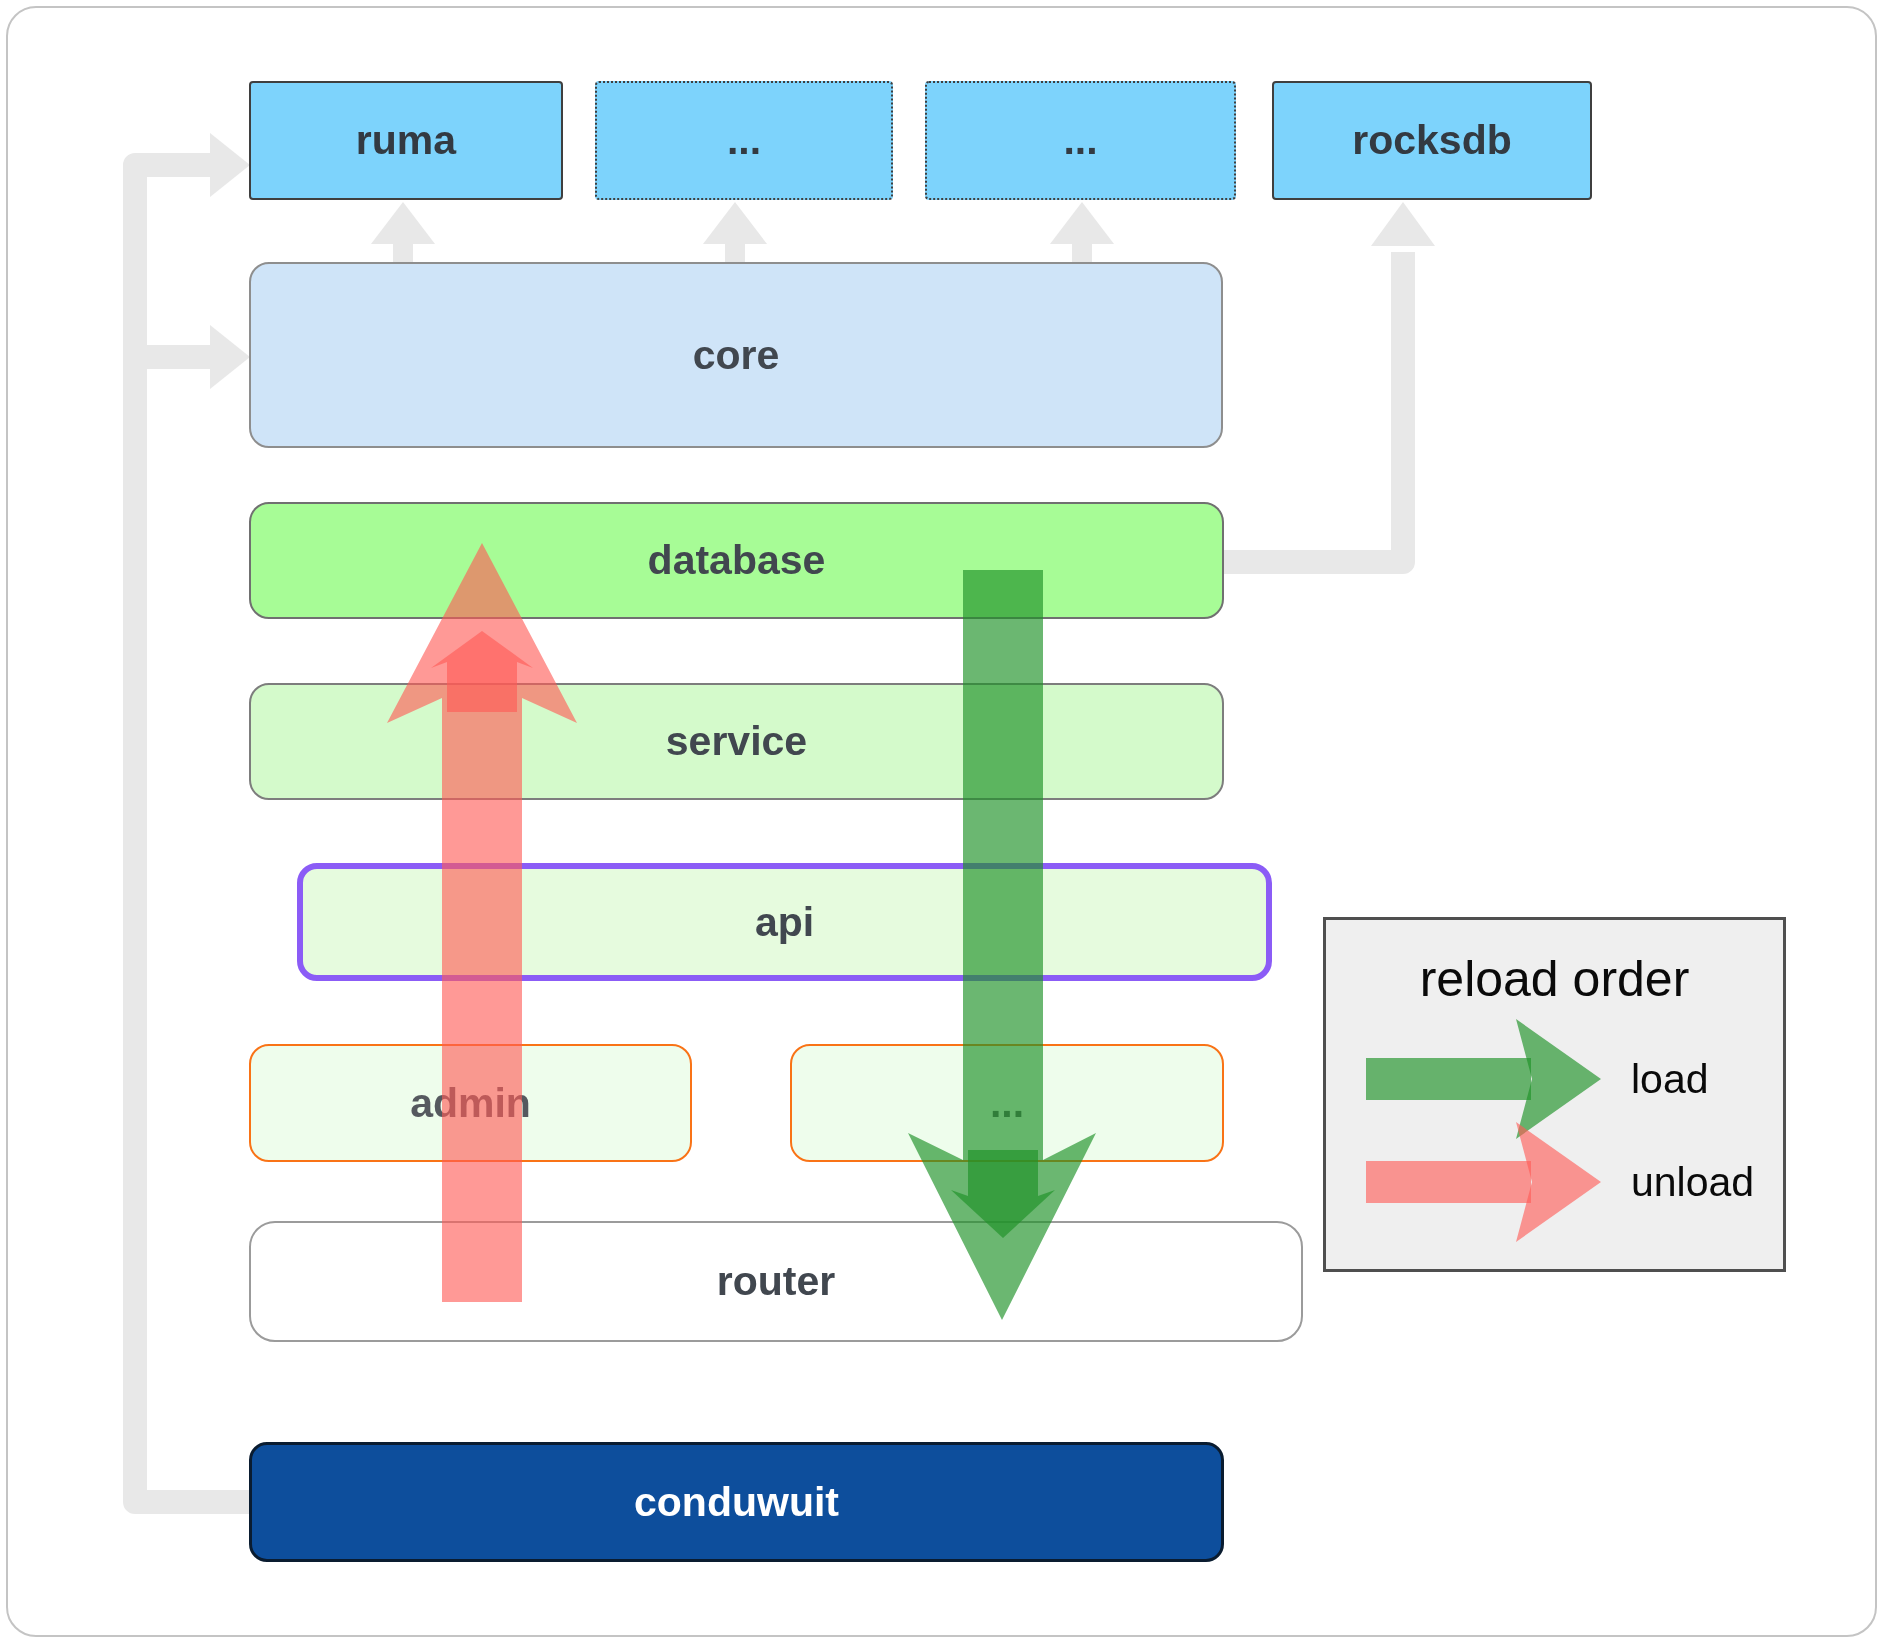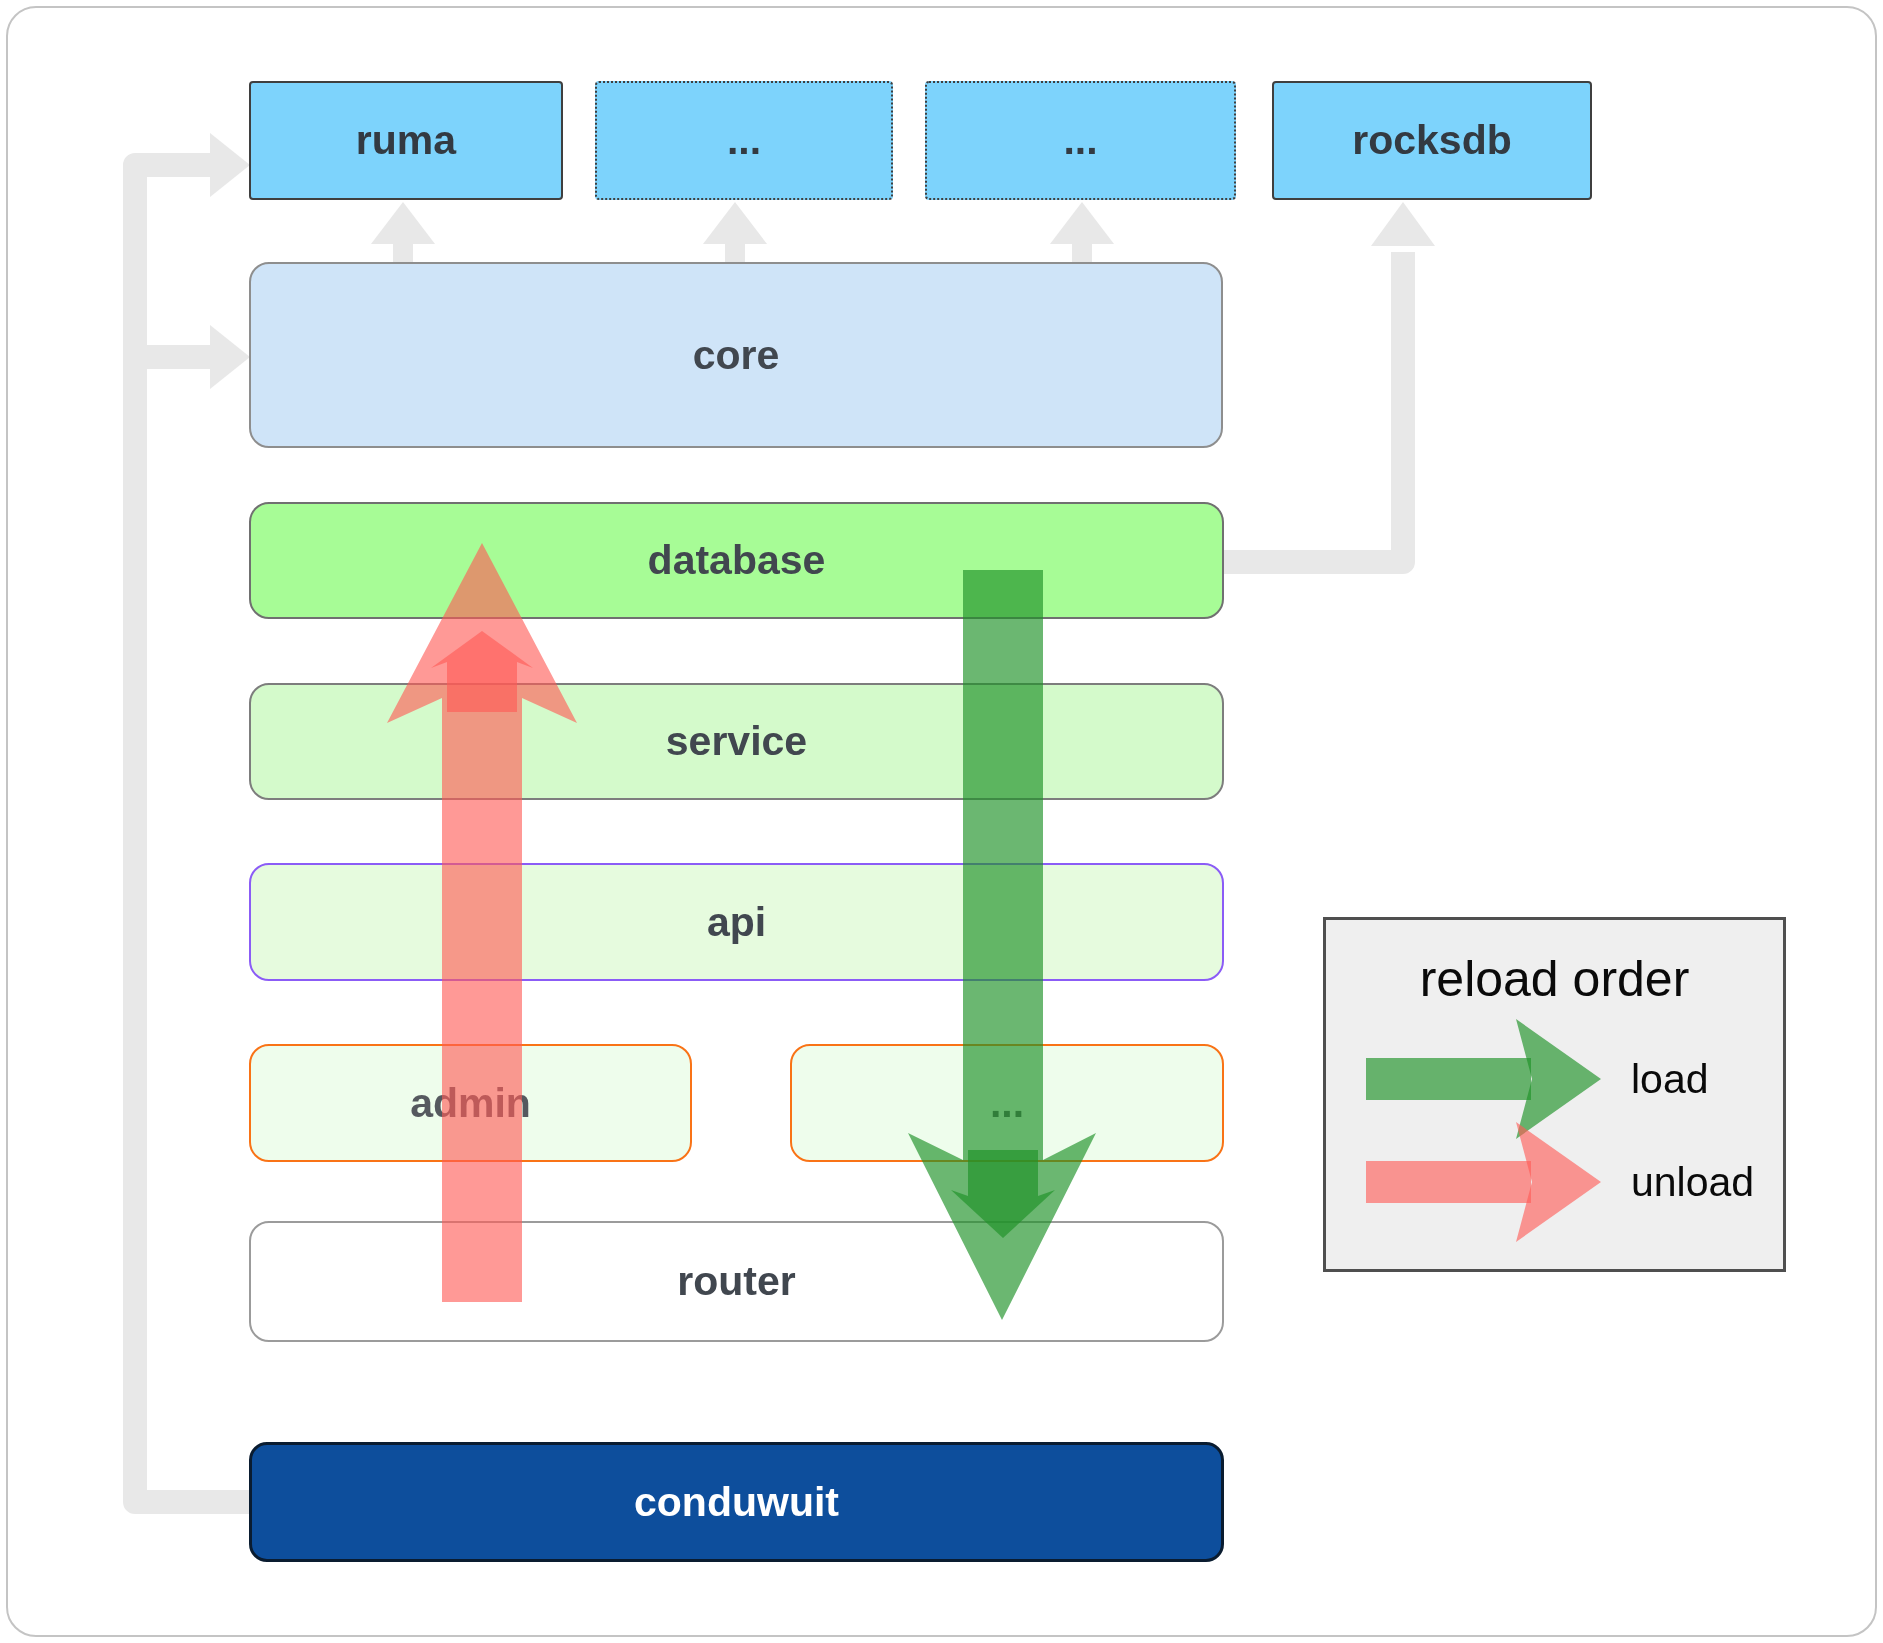--- a/index.html
+++ b/index.html
@@ -20,21 +20,21 @@
     box-sizing:border-box;
     font-size:41px;font-weight:600;color:#41474f;
     border-radius:20px;
     z-index:2;
   }
   .box.peach{background:#7dd3fc;border:2px solid #3f3f3f;border-radius:4px;color:#333a42;}
   .box.dotted{border-style:dotted;}
   .box.core{background:#cfe4f8;border:2px solid #8e8e8e;}
   .box.db{background:#a7fc96;border:2px solid #707070;}
   .box.service{background:#d4facb;border:2px solid #7d7d7d;}
-  .box.api{background:#e6fbde;border:2px solid #8b5cf6;}
+  .box.api{background:#e6fbde;border:6px solid #8b5cf6;margin-left:48px;}
   .box.admin{background:#eefdec;border:2px solid #f97316;color:#55595f;}
   .box.router{background:#ffffff;border:2px solid #9b9b9b;}
   .box.conduwuit{background:#0d4e9c;border:3px solid #0a1c30;color:#ffffff;font-weight:700;border-radius:18px;}
   svg.layer{position:absolute;left:0;top:0;width:1883px;height:1643px;}
   #connector-layer{z-index:1;}
   #arrow-layer{z-index:3;pointer-events:none;}
   .legend{
     position:absolute;left:1323px;top:917px;width:463px;height:355px;
     background:#efefef;border:3px solid #4f4f4f;
     box-sizing:border-box;z-index:2;
@@ -109,21 +109,21 @@
     <span>api</span>
   </div>
 
   <div class="box admin" style="left:249px;top:1044px;width:443px;height:118px;">
     <span>admin</span>
   </div>
   <div class="box admin dotted" style="left:790px;top:1044px;width:434px;height:118px;">
     <span>...</span>
   </div>
 
-  <div class="box router" style="left:249px;top:1221px;width:975px;height:121px;">
+  <div class="box router" style="left:249px;top:1221px;width:1054px;height:121px;border-radius:26px;">
     <span>router</span>
   </div>
 
   <div class="box conduwuit" style="left:249px;top:1442px;width:975px;height:120px;">
     <span>conduwuit</span>
   </div>
 
   <svg class="layer" id="arrow-layer" viewBox="0 0 1883 1643">
     <g>
       <path fill="#ff5a55" fill-opacity="0.62" d="M442 1302 L442 698 L387 723 L482 543 L577 723 L522 698 L522 1302 Z"></path>

